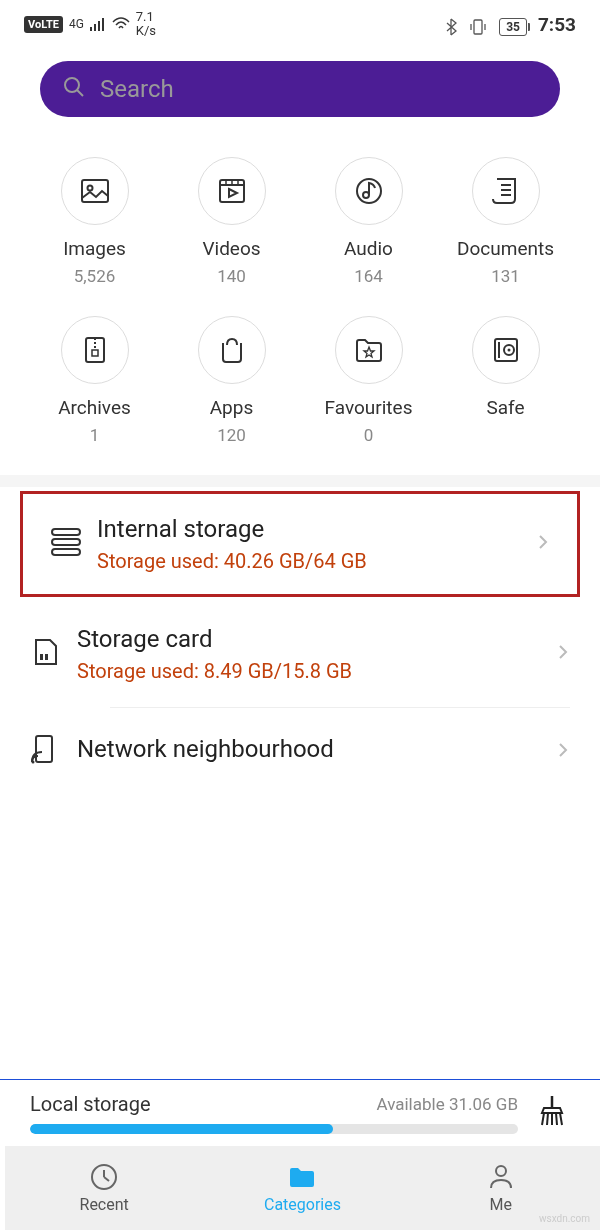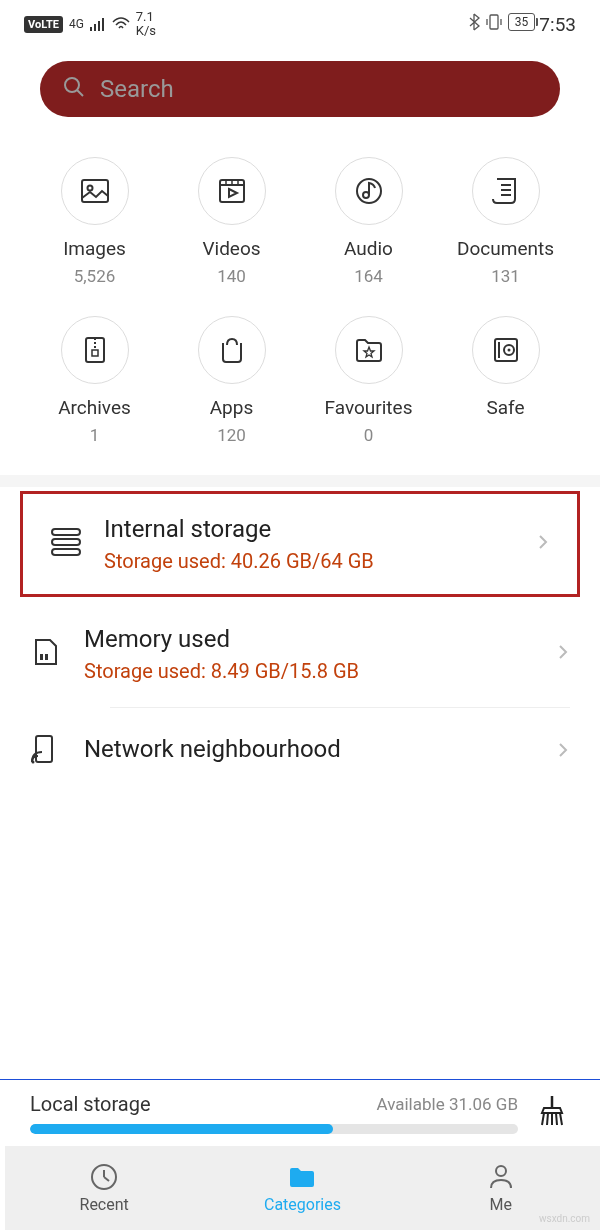--- a/index.html
+++ b/index.html
@@ -1,41 +1,41 @@
 <!DOCTYPE html>
 <html><head>
   <meta charset="utf-8">
   <style>
     * { margin: 0; padding: 0; box-sizing: border-box; }
     body { font-family: -apple-system, BlinkMacSystemFont, 'Segoe UI', Roboto, sans-serif; width: 600px; height: 1230px; background: #fff; position: relative; overflow: hidden; }
     
     .status-bar { display: flex; justify-content: space-between; align-items: center; padding: 10px 24px; font-size: 16px; color: #333; }
     .status-left { display: flex; align-items: center; gap: 6px; }
-    .status-right { display: flex; align-items: flex-start; gap: 4px; }
+    .status-right { display: flex; align-items: flex-end; gap: 11px; font-weight: bold; }
     .volte-badge { background: #333; color: #fff; font-size: 11px; padding: 2px 4px; border-radius: 3px; font-weight: bold; }
     .signal-text { font-size: 12px; }
     .speed-text { font-size: 13px; line-height: 1.1; }
     .battery-box { border: 1.5px solid #555; border-radius: 3px; padding: 1px 6px; font-size: 12px; position: relative; }
     .battery-box::after { content: ''; position: absolute; right: -4px; top: 4px; width: 2px; height: 8px; background: #555; border-radius: 0 1px 1px 0; }
     
-    .search-bar { margin: 12px 40px 20px 40px; background: #7f1d1d; border-radius: 30px; padding: 14px 22px; display: flex; align-items: center; gap: 14px; }
+    .search-bar { margin: 12px 40px 20px 40px; background: #4c1d95; border-radius: 30px; padding: 14px 22px; display: flex; align-items: center; gap: 14px; }
     .search-icon svg { width: 24px; height: 24px; }
     .search-text { color: #999; font-size: 24px; }
     
     .cat-grid { display: grid; grid-template-columns: repeat(4, 1fr); gap: 30px 0; padding: 20px 26px 30px 26px; }
     .cat-item { display: flex; flex-direction: column; align-items: center; gap: 6px; }
     .cat-circle { width: 68px; height: 68px; border: 1px solid #ddd; border-radius: 50%; display: flex; align-items: center; justify-content: center; }
     .cat-circle svg { width: 34px; height: 34px; }
     .cat-label { font-size: 19px; color: #333; margin-top: 6px; }
     .cat-count { font-size: 17px; color: #888; }
     
     .divider { height: 12px; background: #f5f5f5; }
     
     .storage-list { padding: 0; }
-    .storage-item { display: flex; align-items: center; padding: 24px 28px; gap: 20px; position: relative; }
+    .storage-item { display: flex; align-items: center; padding: 24px 28px; gap: 13px; position: relative; }
     .storage-item.highlighted { outline: 3px solid #b22222; outline-offset: -3px; margin: 4px 20px 4px 20px; }
     .storage-icon svg { width: 36px; height: 36px; }
     .storage-text { flex: 1; }
     .storage-title { font-size: 24px; color: #222; margin-bottom: 6px; }
     .storage-sub { font-size: 20px; color: #c2410c; }
     .chevron { color: #bbb; }
     .chevron svg { width: 18px; height: 18px; }
     .item-divider { height: 1px; background: #eee; margin-left: 110px; margin-right: 30px; }
     
     .bottom-storage { position: absolute; bottom: 84px; left: 0; right: 0; padding: 12px 30px; border-top: 1px solid #1d4ed8; display: flex; align-items: center; gap: 16px; }
@@ -218,21 +218,21 @@
 
   <div class="storage-item">
     <span class="storage-icon">
       <svg viewBox="0 0 36 36">
           <path d="M 8 6 L 22 6 L 28 12 L 28 30 L 8 30 Z" stroke="#333" stroke-width="2" fill="none"></path>
           <rect x="12" y="20" width="3" height="6" fill="#333"></rect>
           <rect x="17" y="20" width="3" height="6" fill="#333"></rect>
         </svg>
     </span>
     <div class="storage-text">
-      <div class="storage-title">Memory used</div>
+      <div class="storage-title">Storage card</div>
       <div class="storage-sub">Storage used: 8.49 GB/15.8 GB</div>
     </div>
     <span class="chevron"><svg viewBox="0 0 18 18">
           <path d="M 6 3 L 12 9 L 6 15" stroke="#bbb" stroke-width="2" fill="none"></path>
         </svg></span>
   </div>
   <div class="item-divider"></div>
 
   <div class="storage-item">
     <span class="storage-icon">

